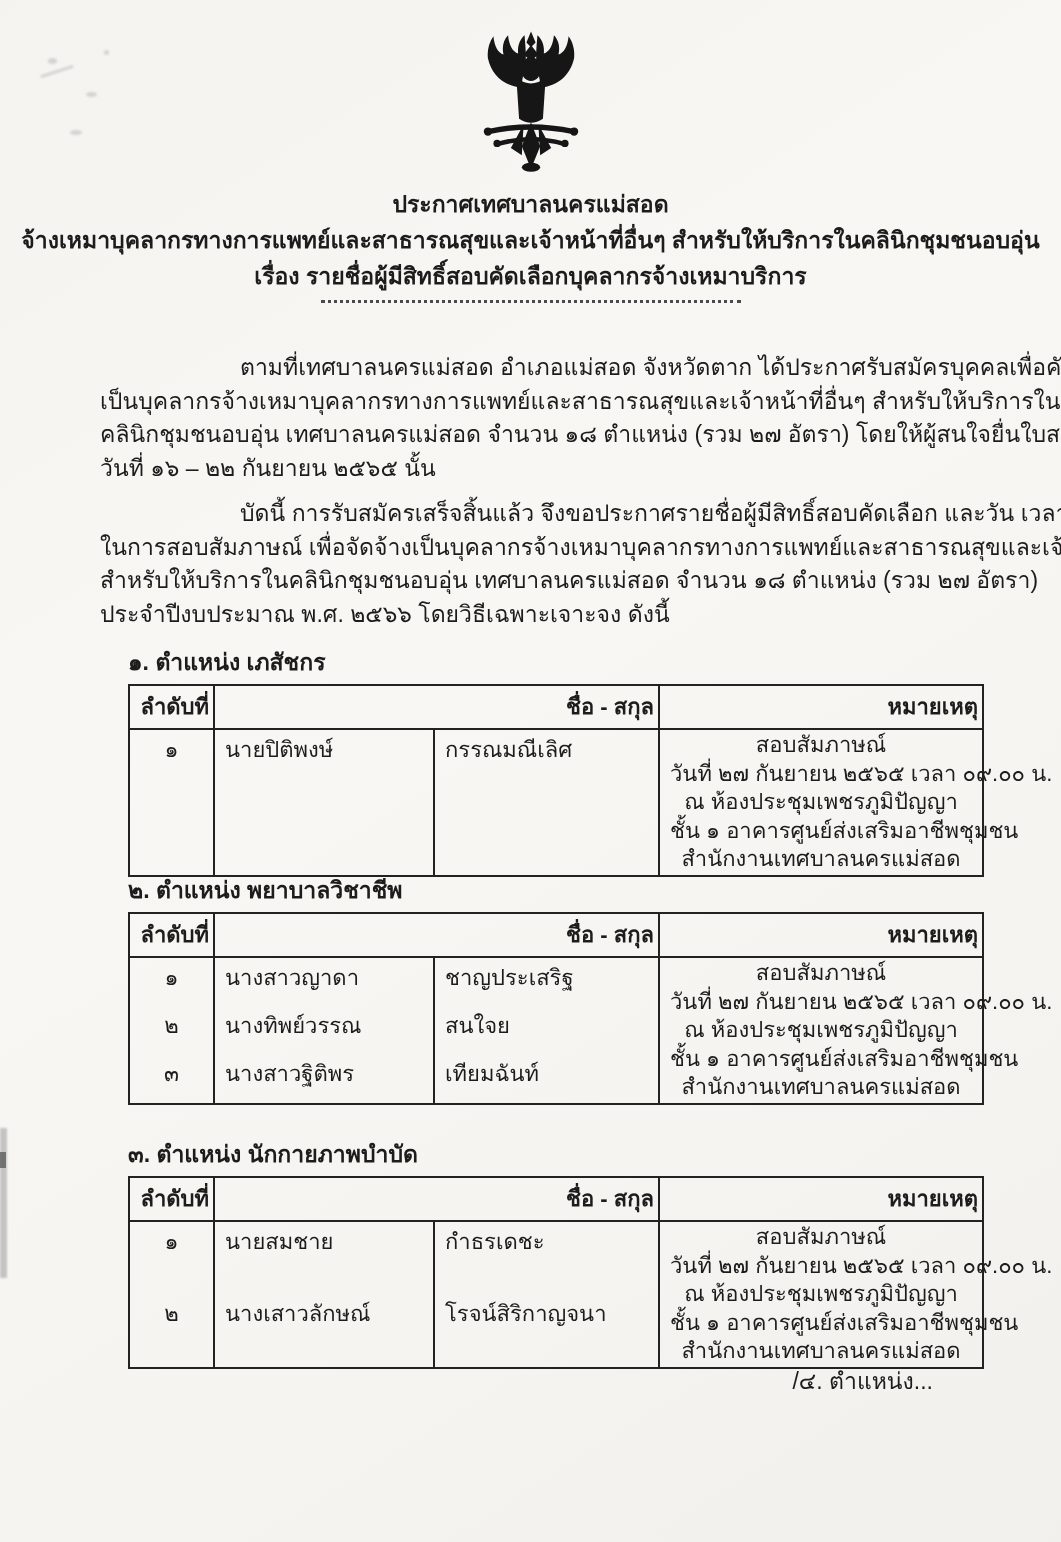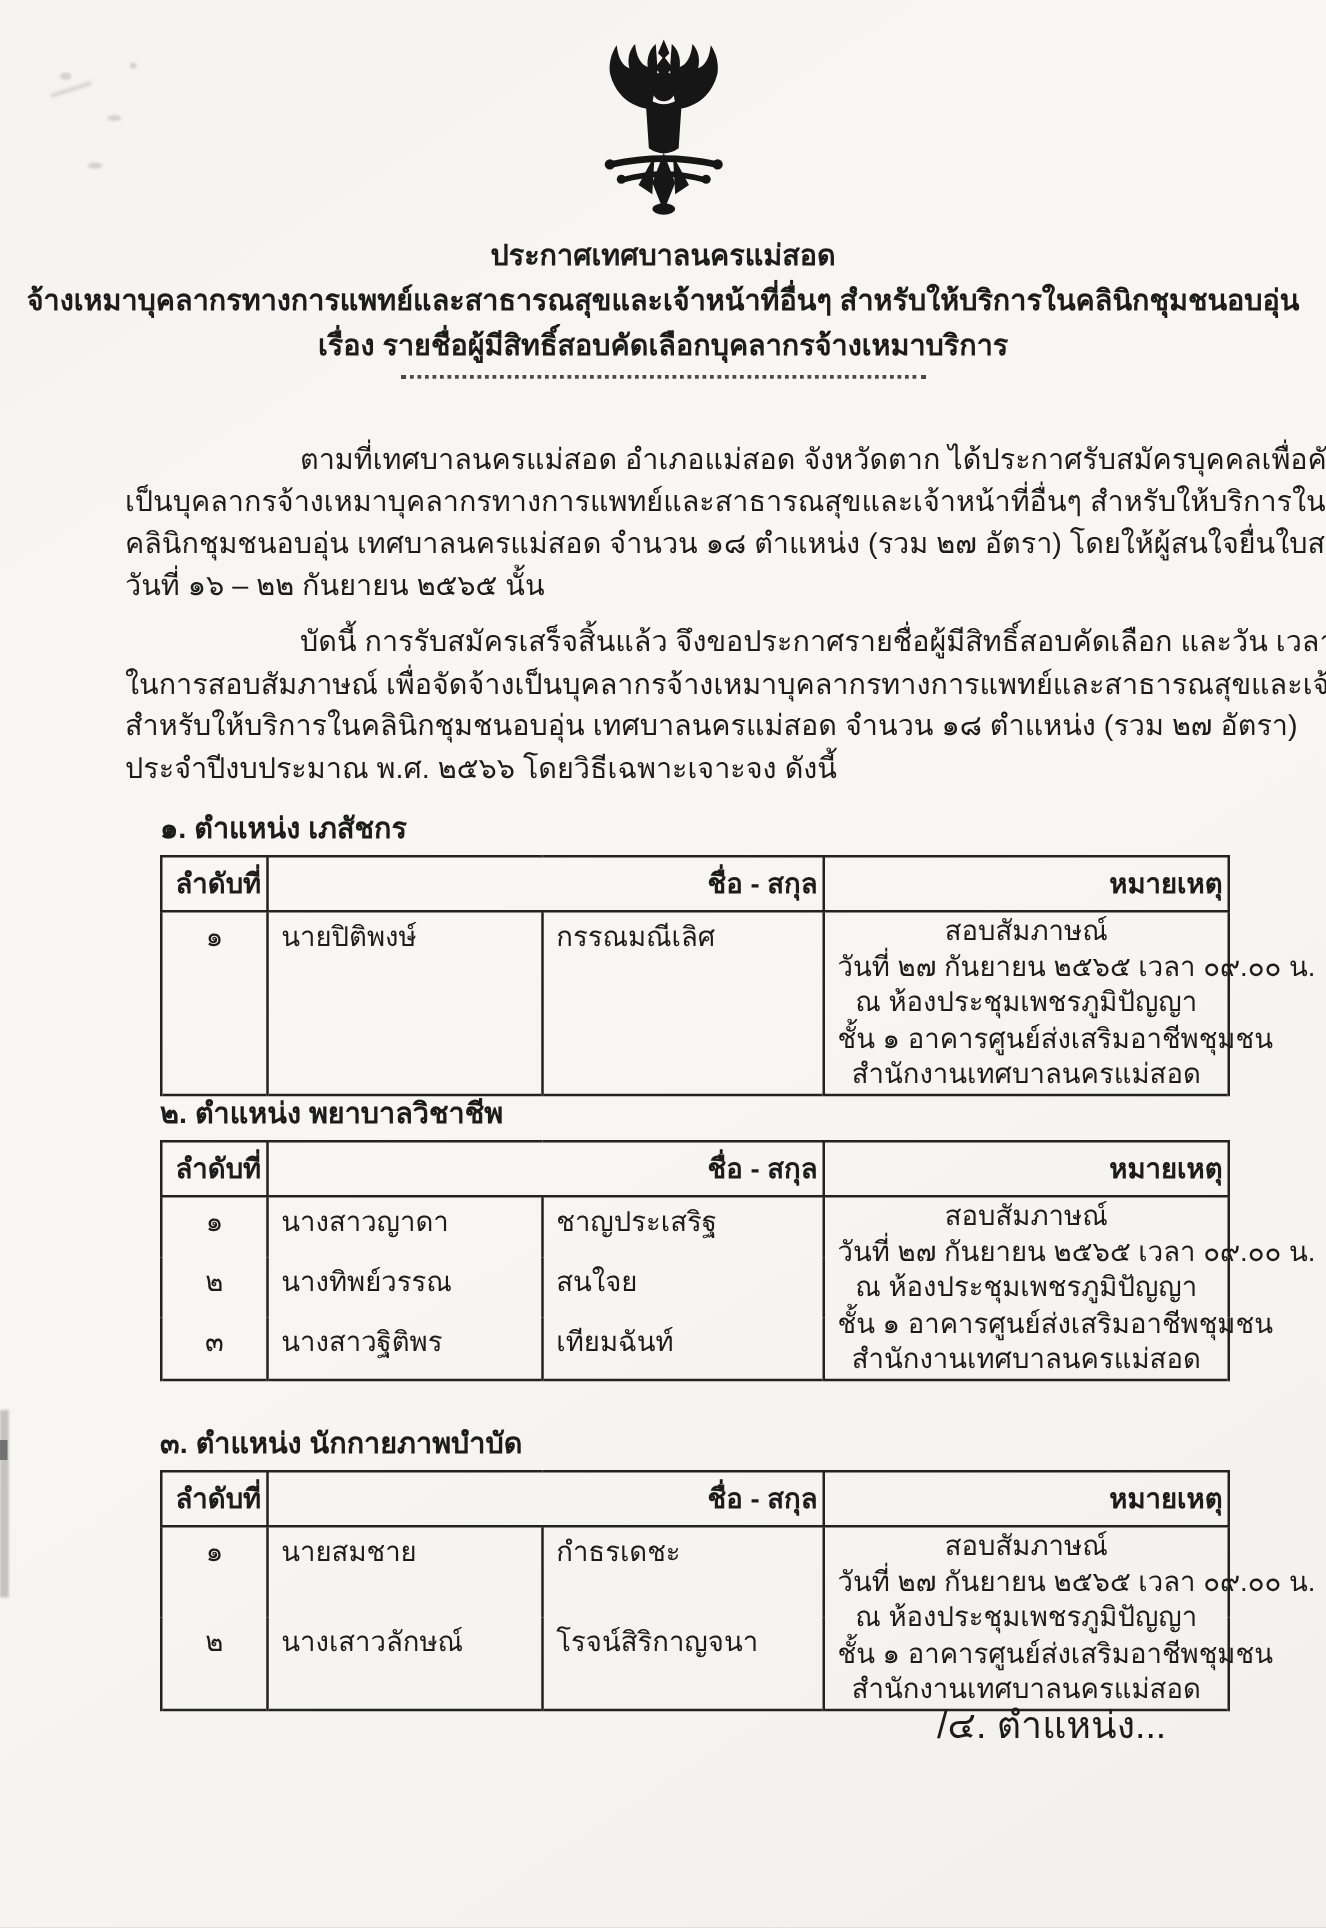--- a/index.html
+++ b/index.html
@@ -45,21 +45,21 @@
   table.roster td {
     border-left:2px solid #222; border-right:2px solid #222; border-top:none; border-bottom:none;
     font-size:22px; vertical-align:top; padding:1px 10px; line-height:38px;
   }
   td.td-no { text-align:center; padding:1px 0; }
   td.td-remark { text-align:center; padding:6px 6px; }
   .remark-line { line-height:28.5px; white-space:nowrap; }
   
   .footer-note {
     position:absolute; top:1366px; left:0; right:128px;
-    text-align:right; font-size:30px; line-height:30px;
+    text-align:right; font-size:23px; line-height:30px;
   }
   
   .artifact { position:absolute; pointer-events:none; }
   .speck { background:#8a8a8a; border-radius:50%; filter:blur(1px); opacity:.30; }
   .scribble { background:#9a9a9a; filter:blur(1.2px); opacity:.35; }
   .edge-streak { left:0; top:1128px; width:7px; height:150px; background:#9b9b9b; opacity:.55; filter:blur(1px); }
   .edge-dot { left:0; top:1152px; width:6px; height:16px; background:#5d5d5d; opacity:.8; filter:blur(.5px); }
 </style>
 </head>
 <body>

